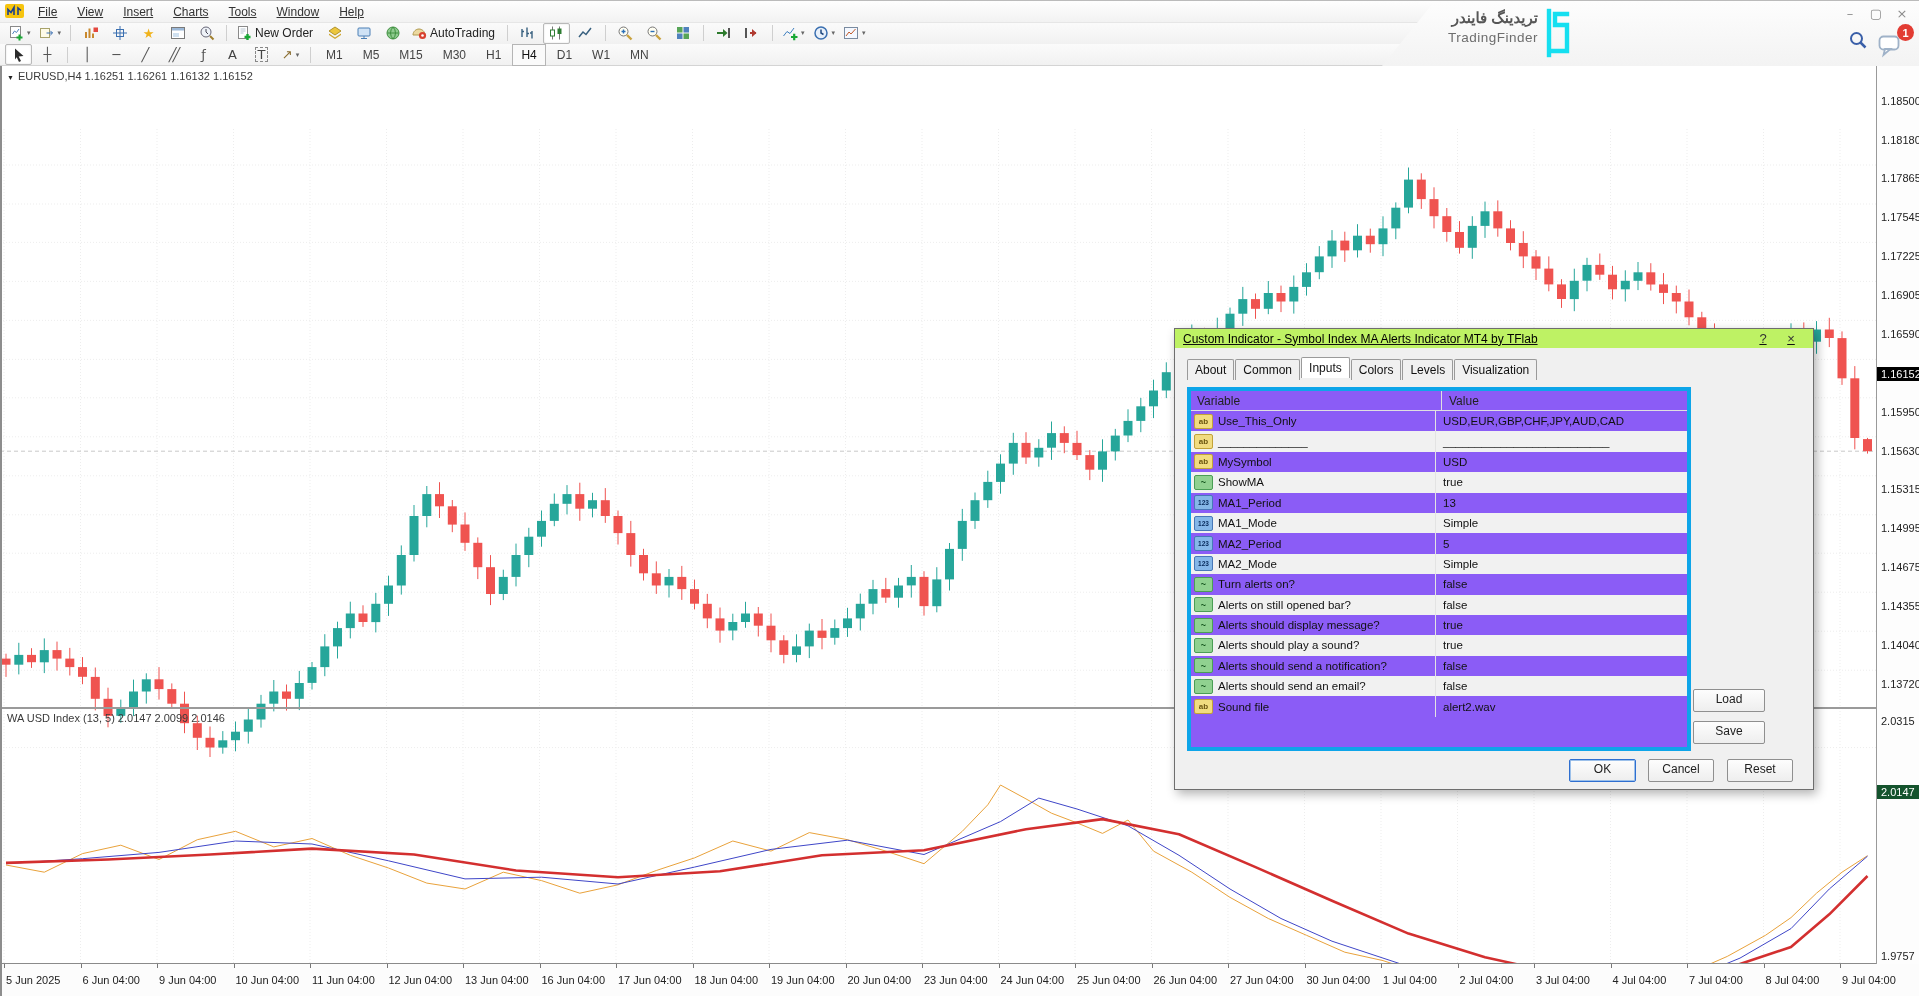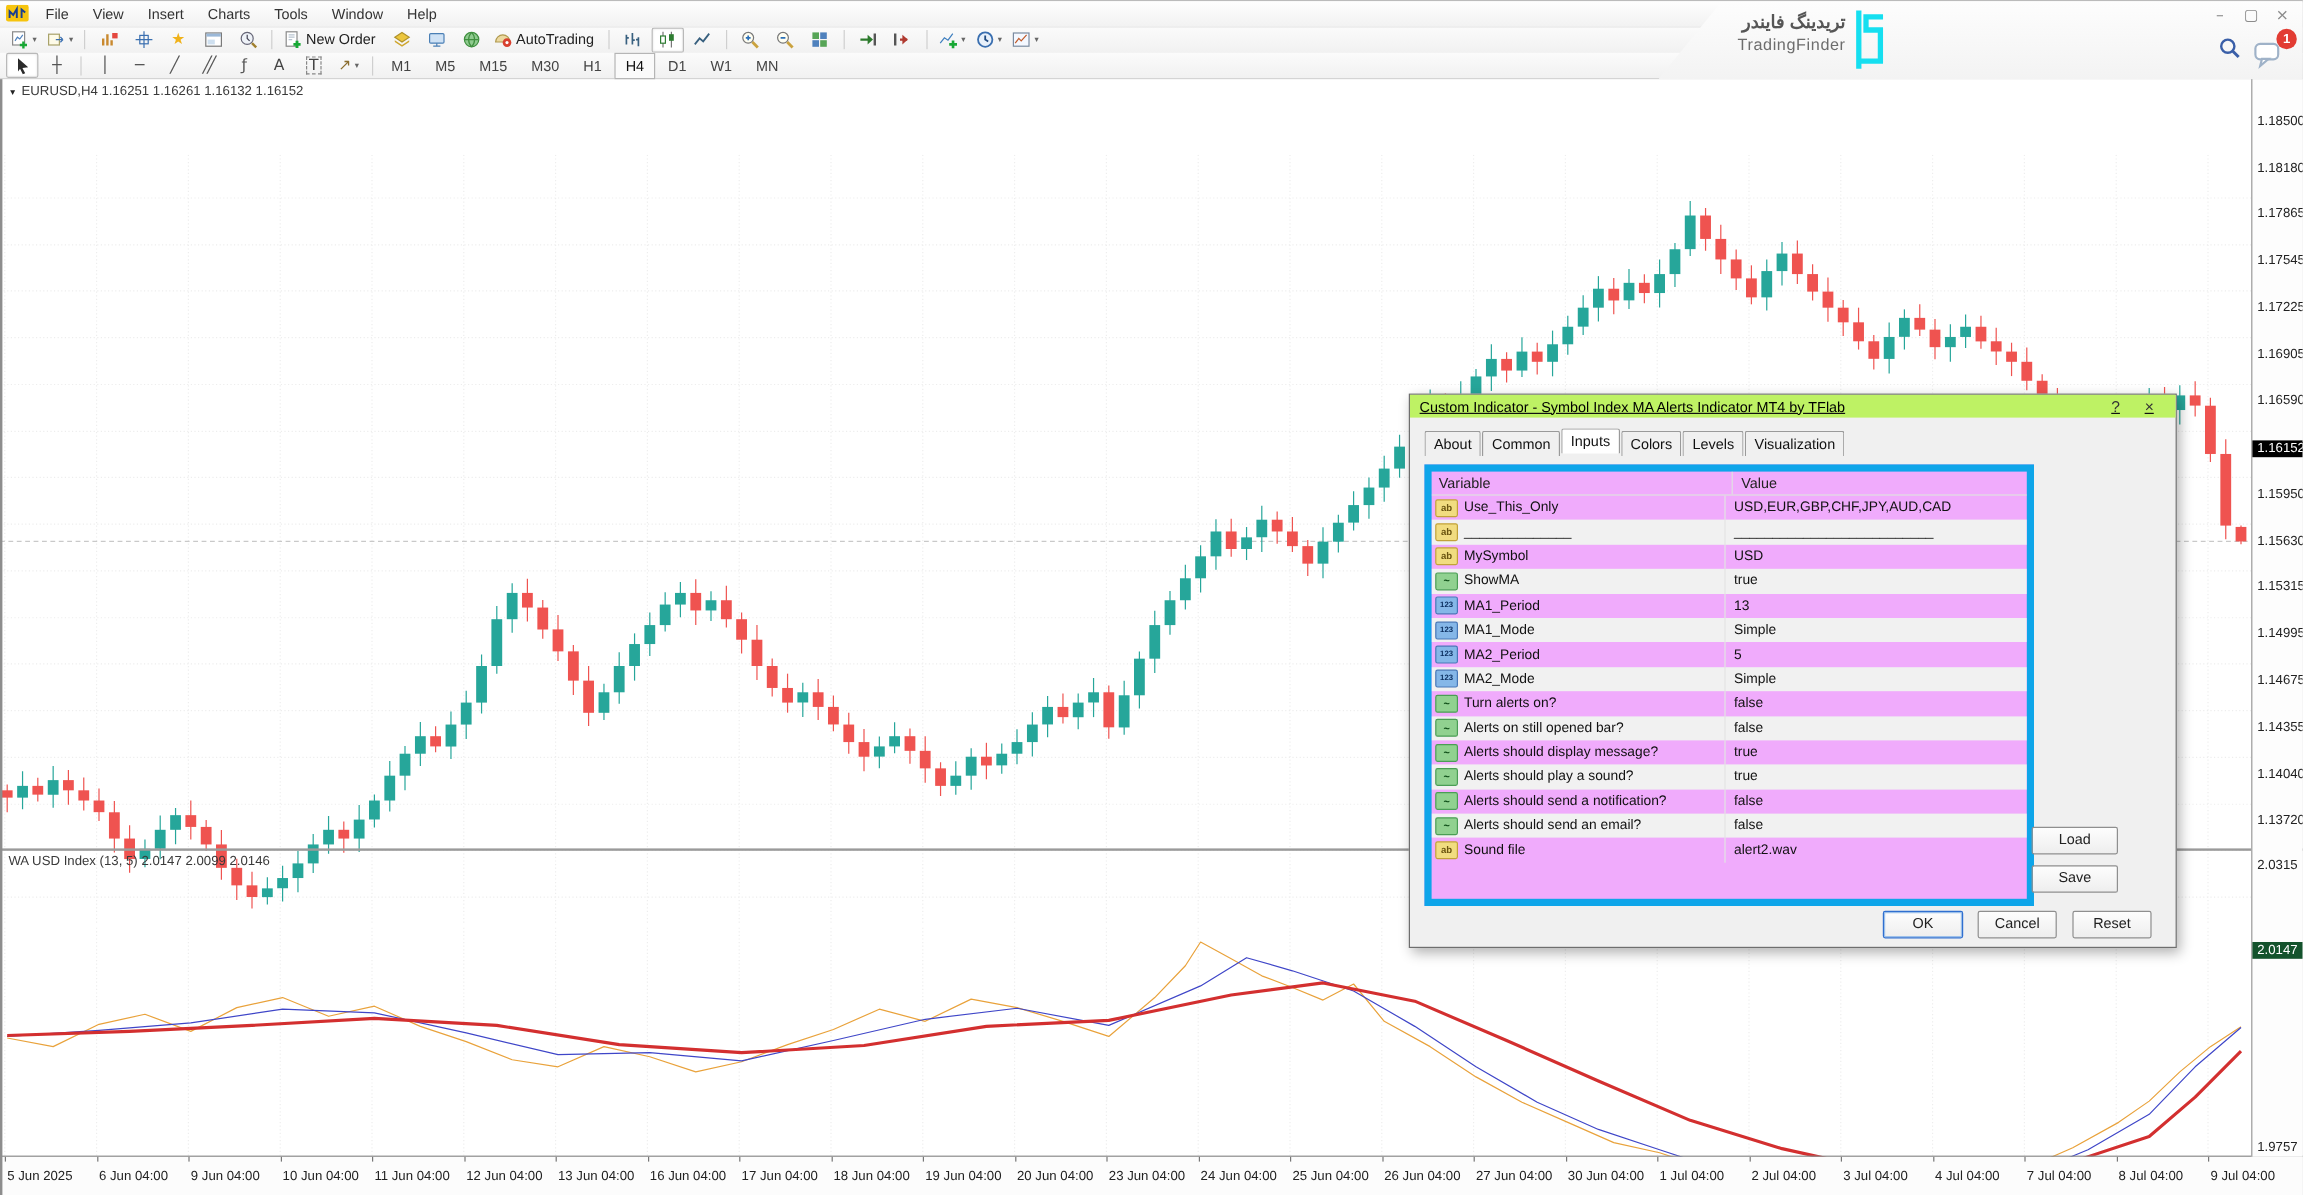--- a/index.html
+++ b/index.html
@@ -1,21 +1,21 @@
 <!DOCTYPE html>
 <html><head>
 <meta charset="utf-8">
 <style>
   html,body{margin:0;padding:0;background:#9a9a9a;font-family:"Liberation Sans",sans-serif;}
   #app{position:relative;width:1919px;height:996px;background:#fff;overflow:hidden;border-top:1px solid #bbb;}
   
   #menubar{position:absolute;left:0;top:0;right:0;height:21px;background:linear-gradient(#fefefe,#f2f2f2);
     display:flex;align-items:center;padding-left:5px;font-size:12px;color:#333;border-bottom:1px solid #e6e6e6;z-index:5;}
   .menu-items{display:flex;align-items:center;}
-  .menu-item{padding:3px 10px;cursor:default;}
+  .menu-item{padding:3px 10px;cursor:default;text-decoration:underline;}
   .appicon{width:19px;height:15px;margin-right:4px;display:flex;}
   
   .tbar{position:absolute;left:0;right:0;display:flex;align-items:center;background:linear-gradient(#fbfbfb,#f1f1f1);padding-left:4px;z-index:4;}
   #tbar1{top:21px;height:22px;border-bottom:1px solid #e3e3e3;}
   #tbar2{top:43px;height:21px;border-bottom:1px solid #d4d4d4;}
   .tbtn{height:19px;min-width:21px;display:inline-flex;align-items:center;justify-content:center;
     margin:0 1px;border:1px solid transparent;border-radius:2px;color:#444;padding:0 2px;}
   .tbtn.active{background:#fff;border-color:#b9b9b9;box-shadow:inset 0 0 2px #ddd;}
   .tbtn .gl{display:inline-flex;align-items:center;justify-content:center;font-size:13px;line-height:1;
     font-family:"DejaVu Sans","Liberation Sans",sans-serif;}
@@ -66,21 +66,21 @@
   
   #dialog{position:absolute;left:1174px;top:327px;width:638px;height:460px;background:#f0f0f0;
     border:1px solid #6e6e6e;box-shadow:3px 4px 10px rgba(0,0,0,.3);z-index:10;font-size:12px;color:#111;}
   .dlg-title{height:19px;background:#bef264;display:flex;align-items:center;padding:0 8px;text-decoration:underline;}
   .dlg-title .t{flex:1;font-size:12px;color:#000;}
   .dlg-sysbtn{width:28px;text-align:center;font-size:13px;color:#333;}
   .tabs{display:flex;padding:9px 12px 0;height:21px;}
   .tab{padding:3px 7px 2px;margin-right:1px;border:1px solid #9a9a9a;border-bottom:none;background:#f0f0f0;
     font-size:12px;position:relative;top:2px;border-radius:2px 2px 0 0;}
   .tab.active{background:#fff;top:0;padding-bottom:5px;z-index:2;}
-  .tbl{position:absolute;left:12px;top:58px;width:496px;height:356px;background:#f0abfc;border:6px solid #0ea5e9;overflow:hidden;}
+  .tbl{position:absolute;left:12px;top:58px;width:496px;height:356px;background:#8b5cf6;border:4px solid #0ea5e9;overflow:hidden;}
   .thead{display:flex;height:19px;align-items:center;border-bottom:1px solid #e0e0e0;color:#222;}
   .th1{width:244px;padding-left:6px;border-right:1px solid #e0e0e0;height:100%;display:flex;align-items:center;}
   .th2{padding-left:7px;}
   .prow{display:flex;height:20.4px;align-items:center;font-size:11.5px;}
   .prow.alt{background:#f1f1f1;}
   .pname{width:244px;display:flex;align-items:center;height:100%;border-right:1px solid #e3e3e3;}
   .pval{padding-left:7px;}
   .pi{width:17px;height:13px;border-radius:2px;margin:0 5px 0 3px;border:1px solid;flex:none;
     display:flex;align-items:center;justify-content:center;font-weight:bold;}
   .pi-string{background:#f1dc80;border-color:#c2a238;color:#6b5510;font-size:8px;}

